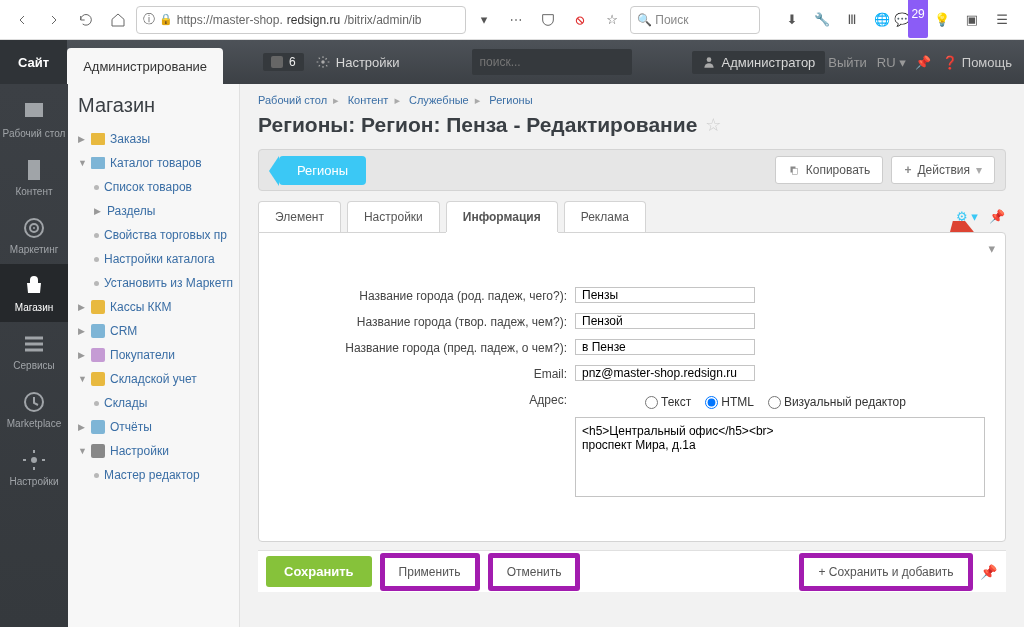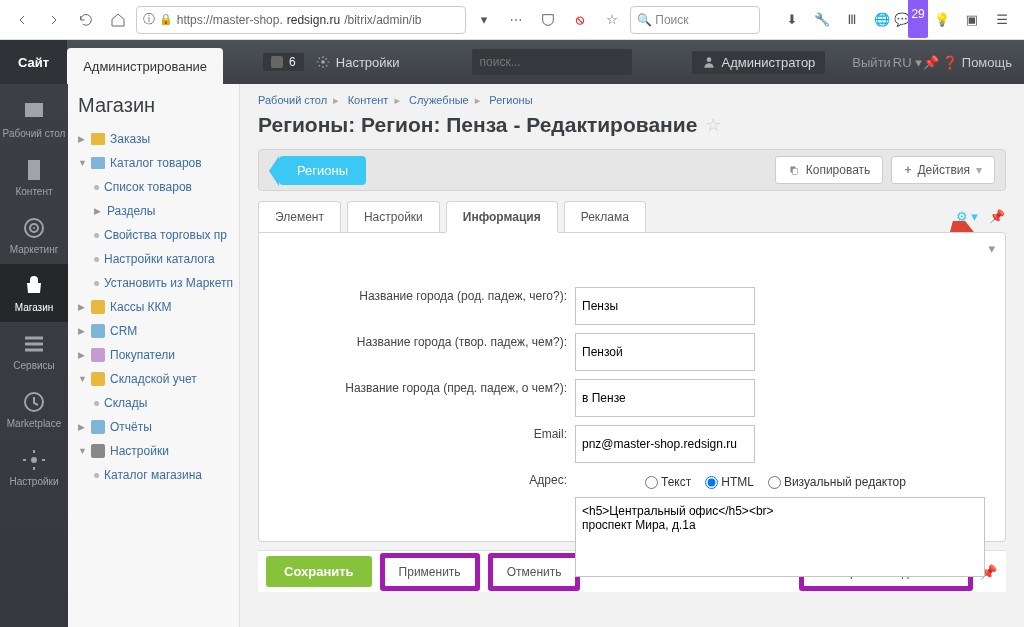--- a/index.html
+++ b/index.html
@@ -15,21 +15,21 @@
 .badge-29{background:#8b5cf6;color:#fff;font-size:12px;padding:17px 3px;border-radius:2px;position:relative;top:-6px;left:-2px}
 
 .top-nav{height:44px;background:linear-gradient(#4d5258,#3c4045);display:flex;align-items:center;color:#d8d8d8;font-size:13px}
 .top-nav .site{background:#2f3337;padding:0 18px;height:44px;display:flex;align-items:center;font-weight:bold;color:#fff}
 .top-nav .admin{background:#f7f7f7;color:#333;padding:0 16px;height:36px;display:flex;align-items:center;border-radius:4px 4px 0 0;margin-top:8px;font-weight:normal}
 .tn-item{display:flex;align-items:center;gap:6px;padding:0 12px;height:44px;cursor:pointer}
 .tn-badge{background:#35393d;color:#eee;padding:2px 8px;border-radius:2px;font-size:12px;display:flex;align-items:center;gap:6px}
 .tn-badge .sq{width:12px;height:12px;background:#666;border-radius:2px}
 .tn-search{background:#35393d;height:26px;width:160px;border:0;padding:0 8px;color:#ccc;font-size:12px;outline:0;border-radius:2px}
 .tn-user{background:#35393d;padding:4px 10px;border-radius:2px;display:flex;align-items:center;gap:6px}
-.tn-right{display:flex;align-items:center;gap:2px;margin-left:auto;padding-right:12px}
+.tn-right{display:flex;align-items:center;gap:10px;margin-left:auto;padding-right:12px}
 .tn-ico{width:14px;height:14px;fill:#aaa}
 
 .wrap{display:flex;height:543px}
 .rail{width:68px;background:linear-gradient(#3c4045,#35393d);display:flex;flex-direction:column;align-items:center;padding-top:6px}
 .rail-item{width:68px;height:58px;display:flex;flex-direction:column;align-items:center;justify-content:center;gap:4px;color:#a0a4a8;font-size:10px;cursor:pointer}
 .rail-item.active{background:#25282b;color:#fff}
 .rail-item svg{width:24px;height:24px;fill:#a0a4a8}
 .rail-item.active svg{fill:#fff}
 
 .tree{width:172px;background:#f7f7f7;border-right:1px solid #e0e0e0;padding:10px 0 10px 10px;overflow:hidden}
@@ -64,21 +64,21 @@
 .tab.active{font-weight:bold;box-shadow:0 2px 0 #fff;position:relative;z-index:2}
 .tabbar-right{margin-left:auto;display:flex;gap:12px;align-items:center;color:#3bc8f5;position:relative}
 .gear-arrow{position:absolute;top:18px;left:-4px;pointer-events:none}
 
 .panel{margin:0 18px;background:#fff;border:1px solid #d4d4d4;border-radius:0 4px 4px 4px;padding:20px;position:relative;height:310px}
 .panel .collapse{position:absolute;top:8px;right:10px;color:#999;cursor:pointer}
 .fields{display:table;margin-top:30px;width:100%}
 .frow{display:table-row}
 .flabel{display:table-cell;text-align:right;padding:6px 8px 6px 0;font-size:12px;color:#444;width:300px;vertical-align:top}
 .fval{display:table-cell;padding:4px 0}
-.fval input[type=text]{width:180px;height:38px;border:1px solid #c4c4c4;padding:0 6px;font-size:12px}
+.fval input[type=text]{width:180px;height:16px;border:1px solid #c4c4c4;padding:0 6px;font-size:12px}
 .radios{display:flex;gap:14px;padding:4px 0 8px;font-size:12px;margin-left:70px}
 .radios label{display:flex;align-items:center;gap:3px}
 .fval textarea{width:410px;height:80px;border:1px solid #c4c4c4;padding:6px;font-size:12px;font-family:inherit;resize:none}
 
 .footer{margin:8px 18px 0;height:42px;background:#fff;border-top:1px solid #e0e0e0;display:flex;align-items:center;gap:8px;padding:0 8px}
 .btn-save{background:#86c23a;color:#fff;border:0;padding:8px 18px;border-radius:3px;font-size:13px;font-weight:bold;cursor:pointer}
 .btn-plain{background:#fff;border:5px solid #a21caf;padding:7px 14px;border-radius:3px;font-size:12px;color:#555;cursor:pointer}
 .footer .right{margin-left:auto;display:flex;gap:8px;align-items:center}
 .pin{color:#999;font-size:14px}
 </style>
@@ -283,21 +283,21 @@
           <span class="ic" style="background:#7eb5d6;border-radius:2px"></span>
           <span>Отчёты</span>
         </li>
         <li class="lvl1">
           <span class="tri">▼</span>
           <span class="ic" style="background:#888;border-radius:2px"></span>
           <span>Настройки</span>
         </li>
         <li class="lvl2">
           <span class="dot"></span>
-          <span>Каталог магазина</span>
+          <span>Мастер редактор</span>
         </li>
       </ul>
   </div>
 
   <div class="main">
     <div class="crumbs">
       <span>Рабочий стол</span><span class="ar">▸</span>
       <span>Контент</span><span class="ar">▸</span>
       <span>Служебные</span><span class="ar">▸</span>
       <span>Регионы</span>

